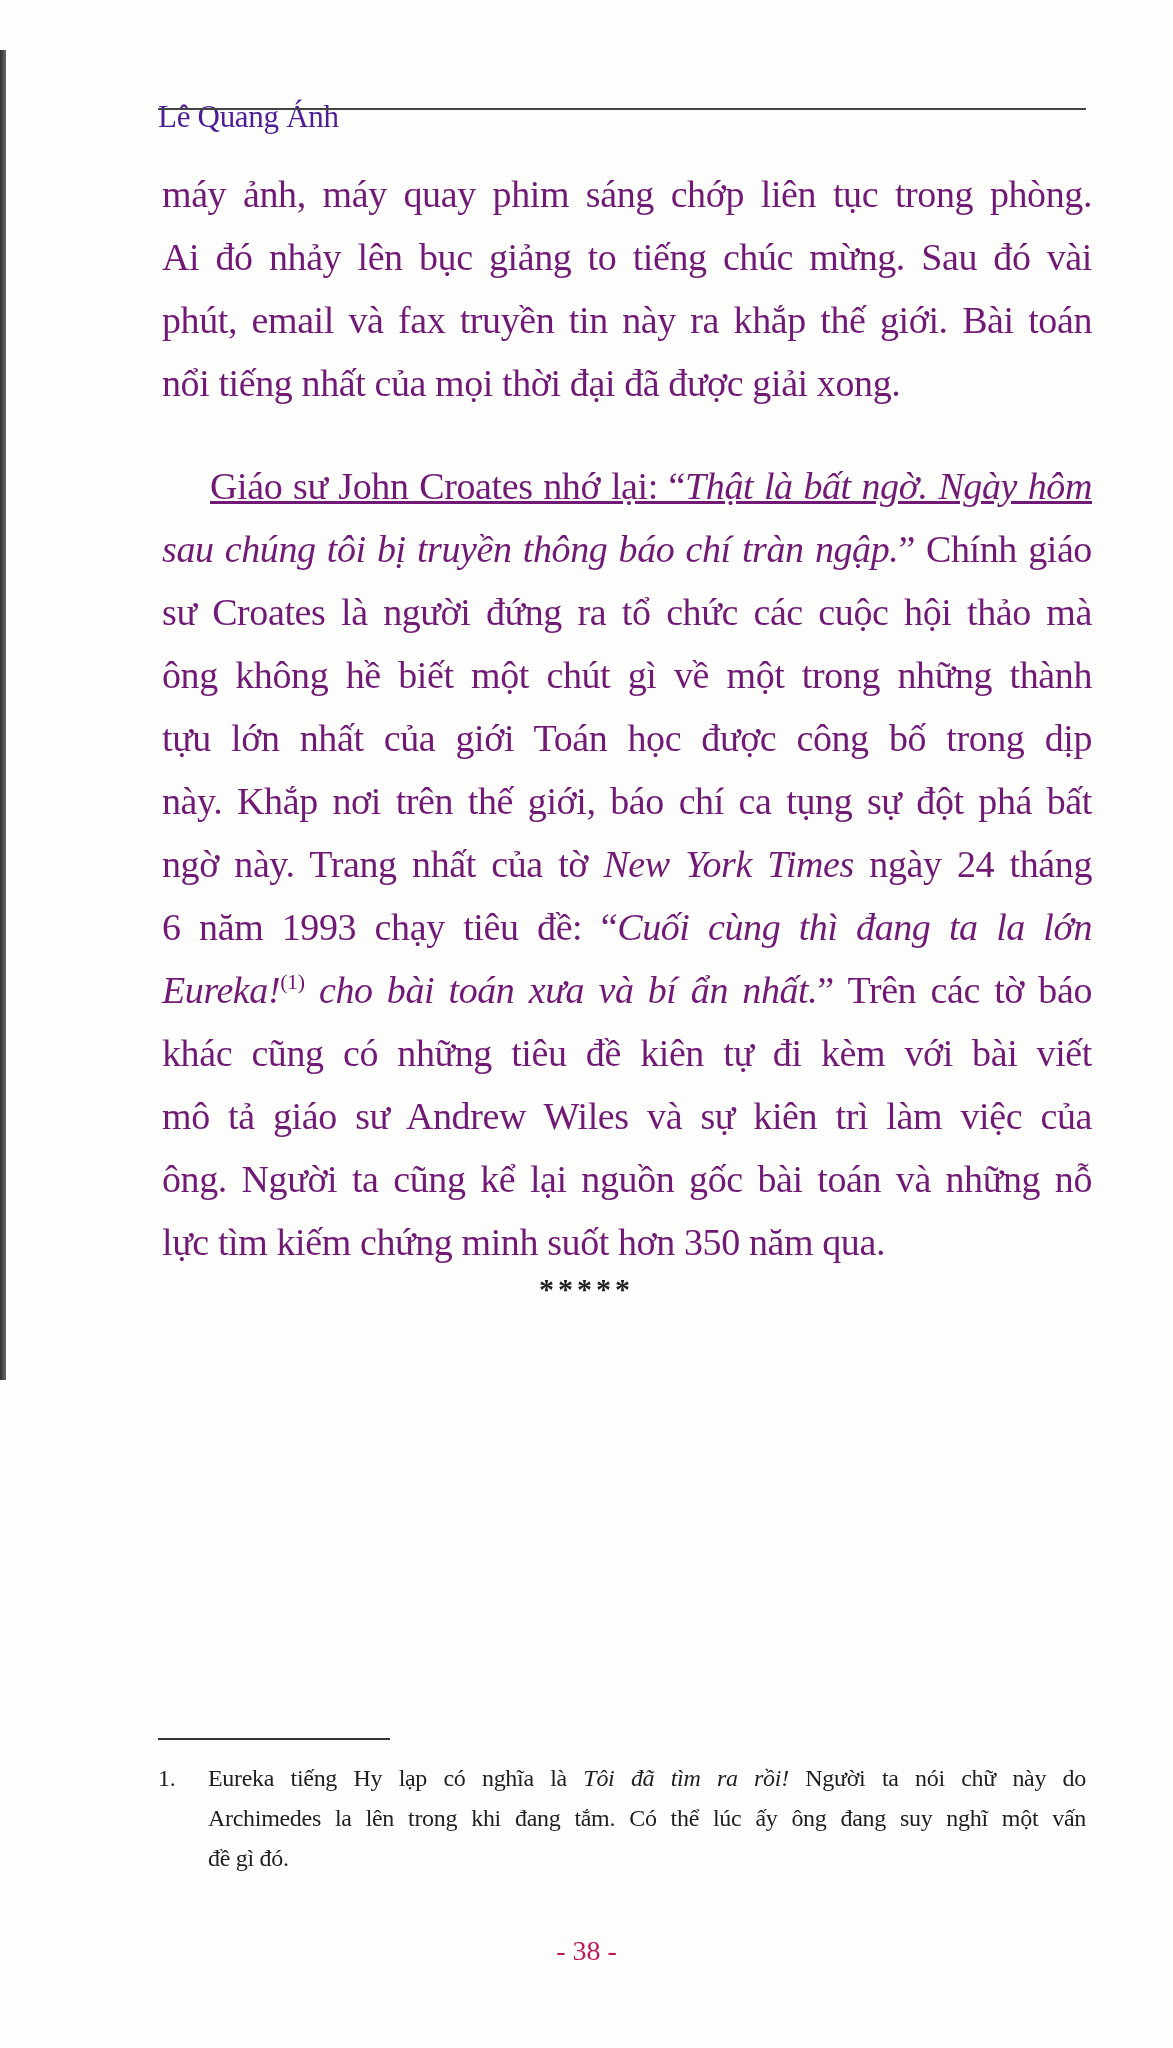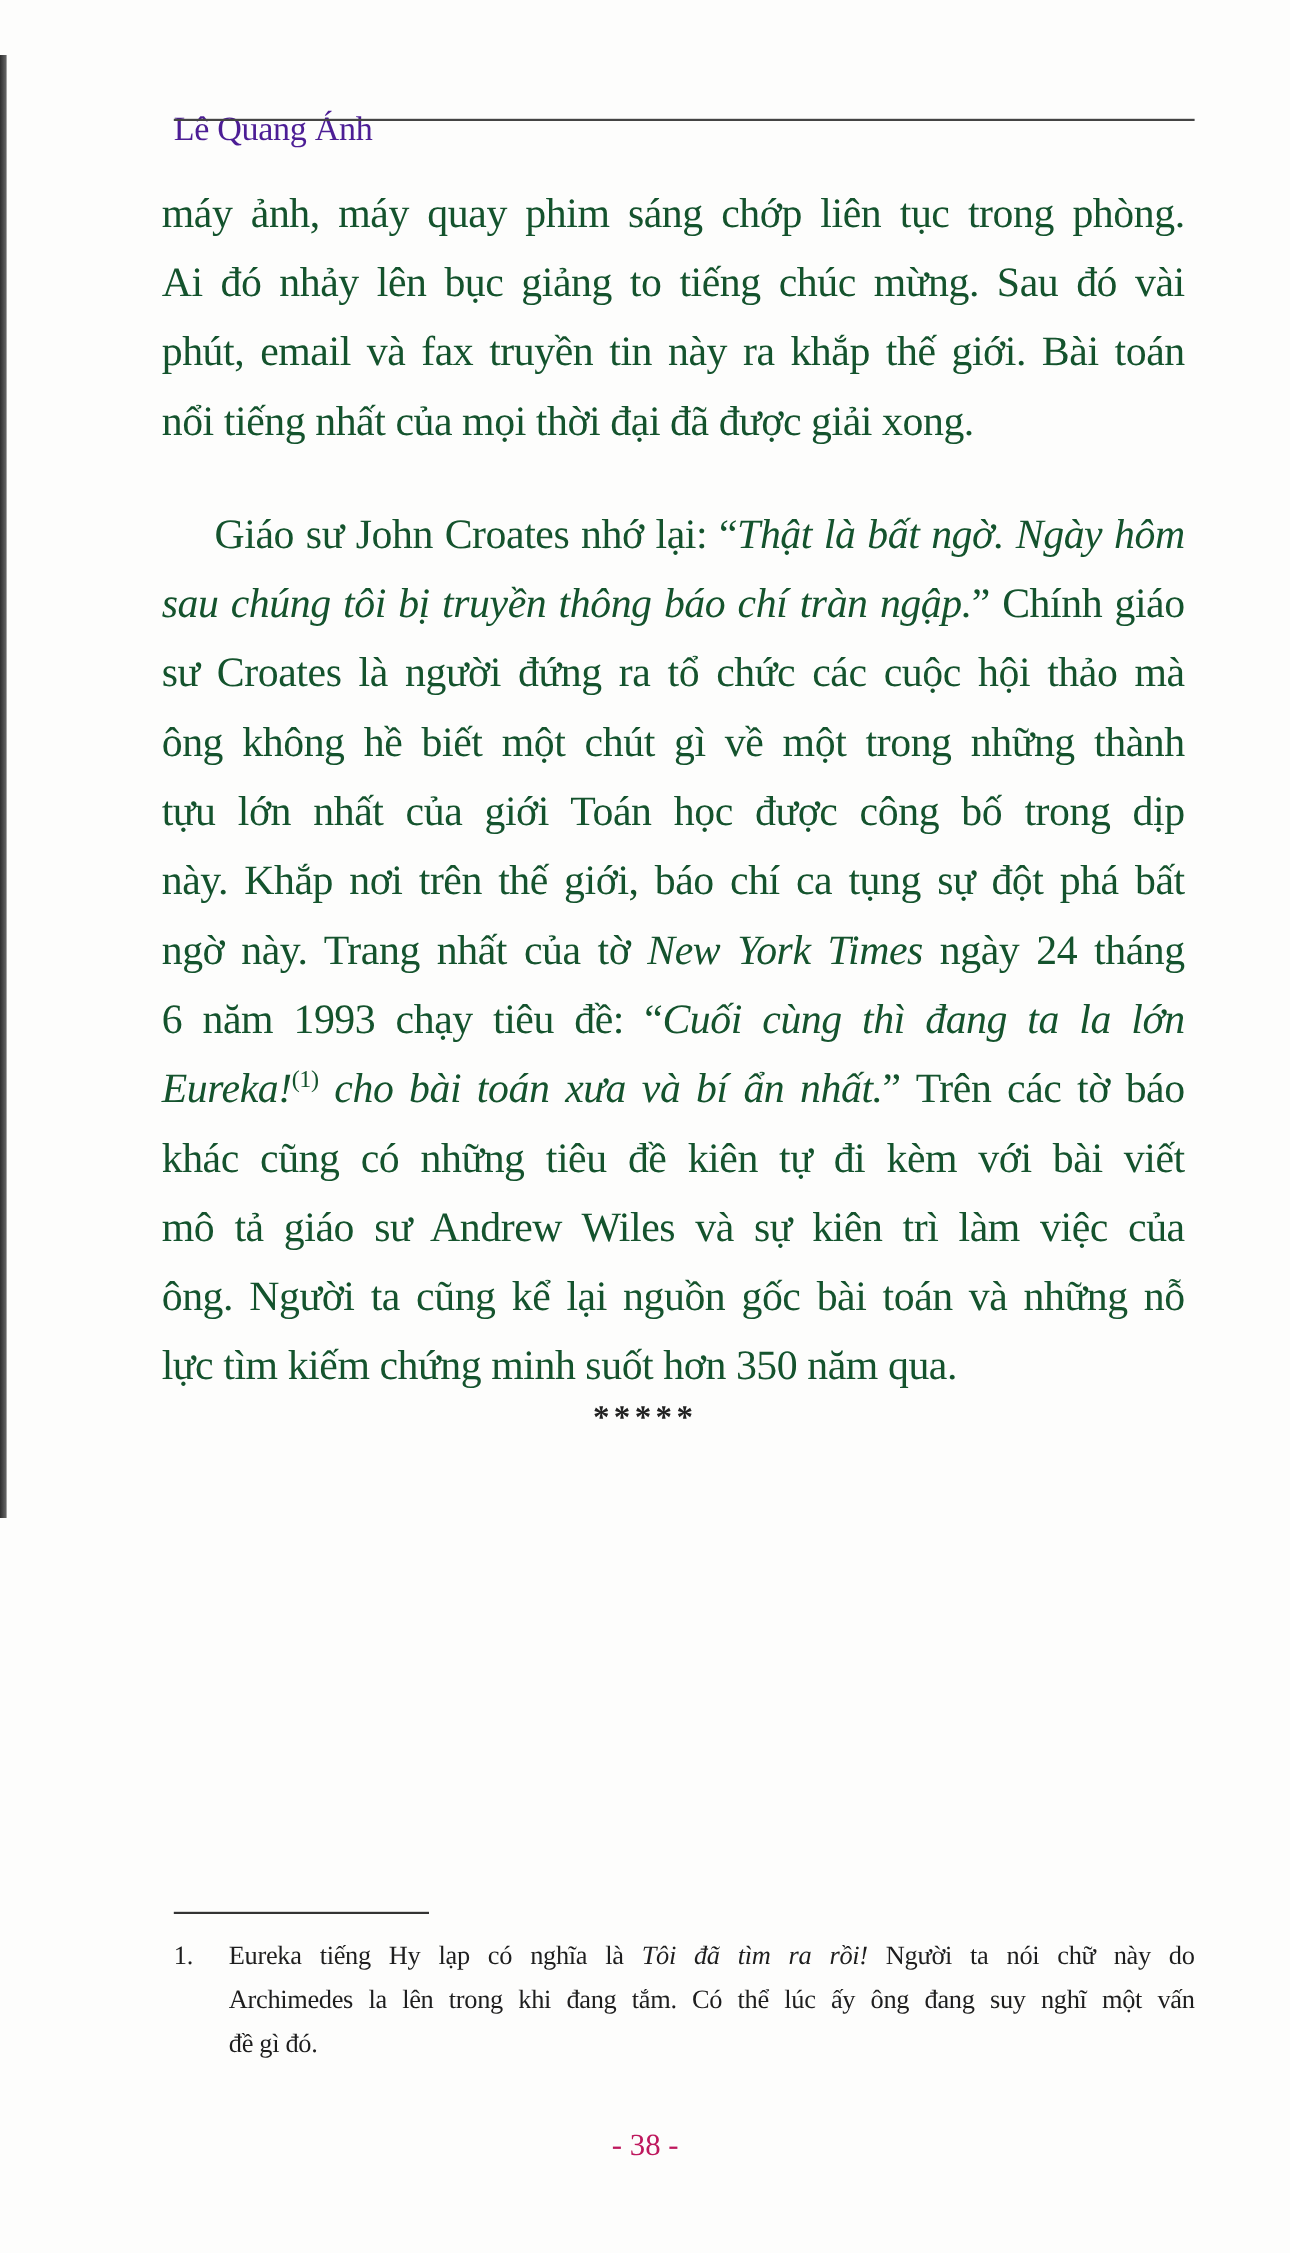--- a/index.html
+++ b/index.html
@@ -15,29 +15,29 @@
   }
   .header {
     position: absolute; left: 158px; top: 55px;
     font-size: 31px; letter-spacing: -0.3px; color: #4c1d95; margin-top: 44px;
   }
   .header-rule {
     position: absolute; left: 158px; top: 108px; width: 928px; height: 2px;
     background: #444;
   }
   .body-text {
-    position: absolute; left: 147px; width: 930px;
-    font-size: 38px; line-height: 63px; color: #14532d;
+    position: absolute; left: 162px; width: 930px;
+    font-size: 38px; line-height: 63px; color: #701a75;
     text-align: justify; letter-spacing: -0.4px;
   }
   .para1 { top: 163px; }
   .para2 { top: 455px; }
   .line { display: block; white-space: nowrap; text-align-last: justify; }
   .line.last { text-align-last: left; }
-  .indent { padding-left: 48px; }
+  .indent { padding-left: 48px; text-decoration: underline; }
   i { font-style: italic; }
   sup { font-size: 22px; line-height: 0; vertical-align: 14px; }
   .stars {
     position: absolute; left: 0; width: 1173px; top: 1272px;
     text-align: center; font-size: 30px; letter-spacing: 4px; font-weight: bold;
     color: #222;
   }
   .fn-rule {
     position: absolute; left: 158px; top: 1738px; width: 232px; height: 2px;
     background: #333;

